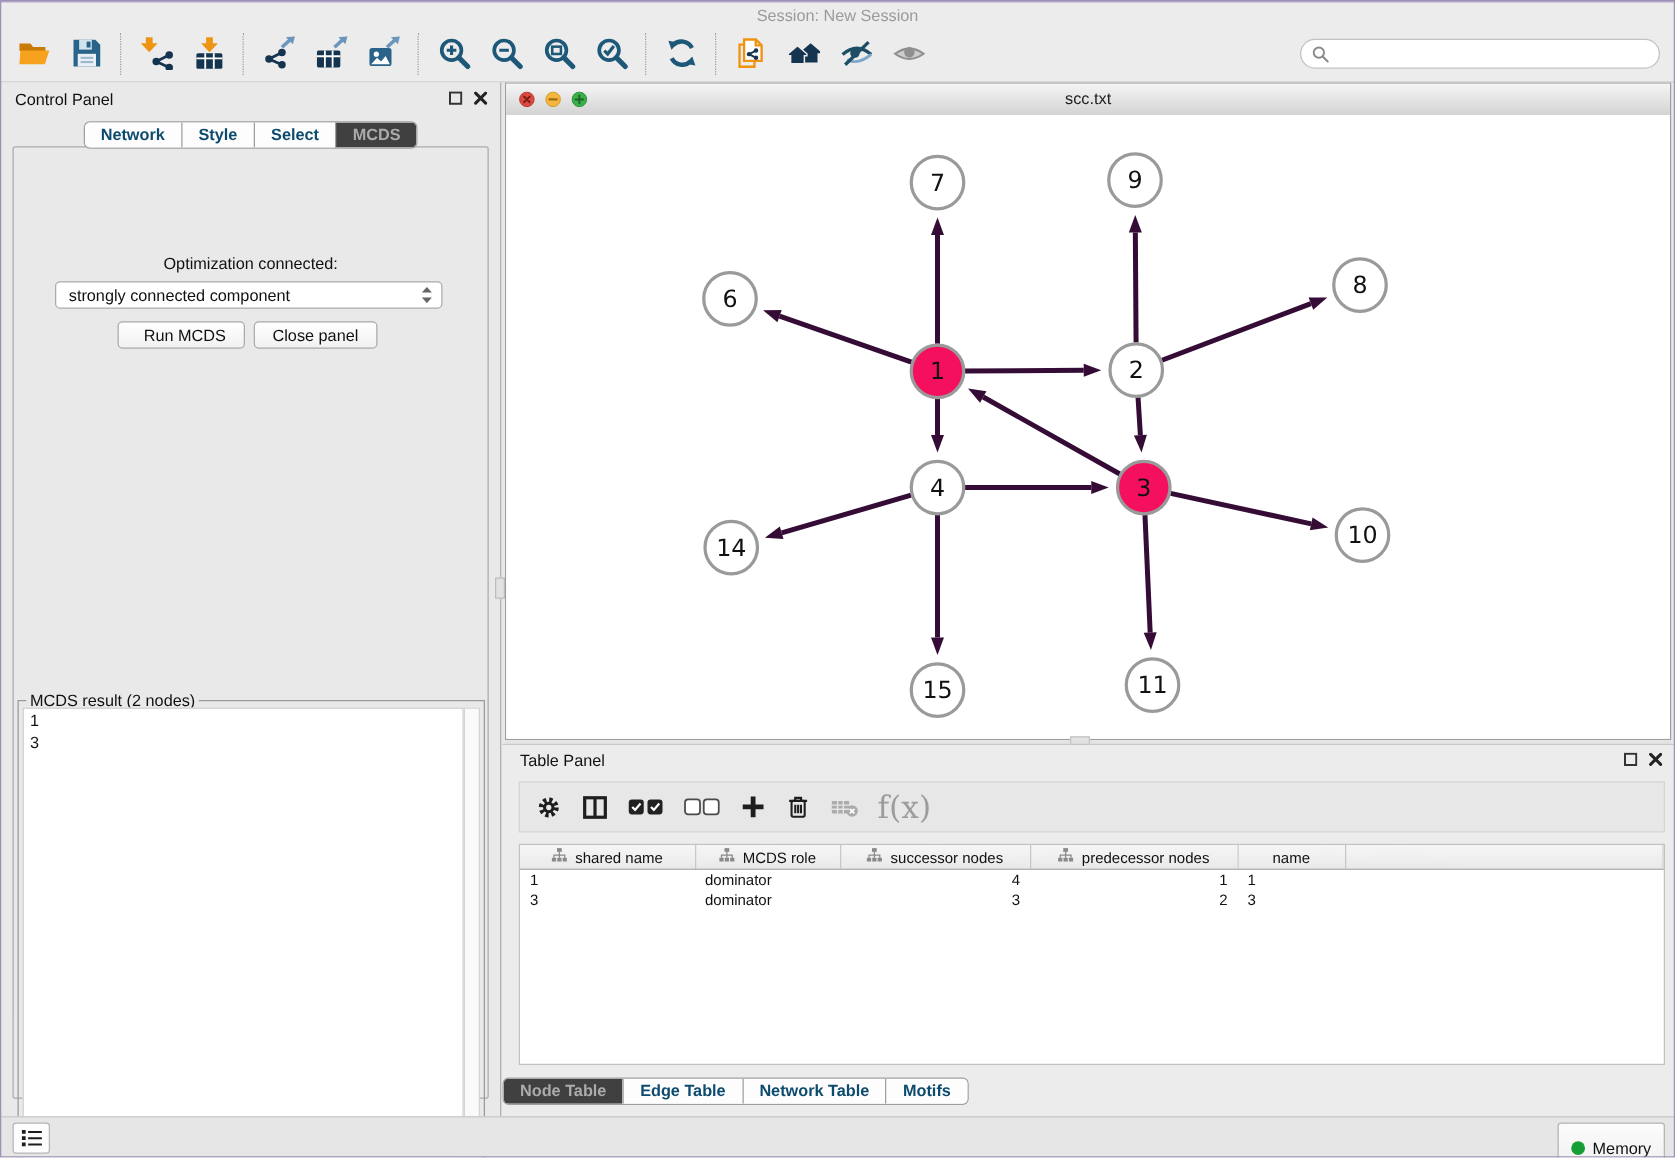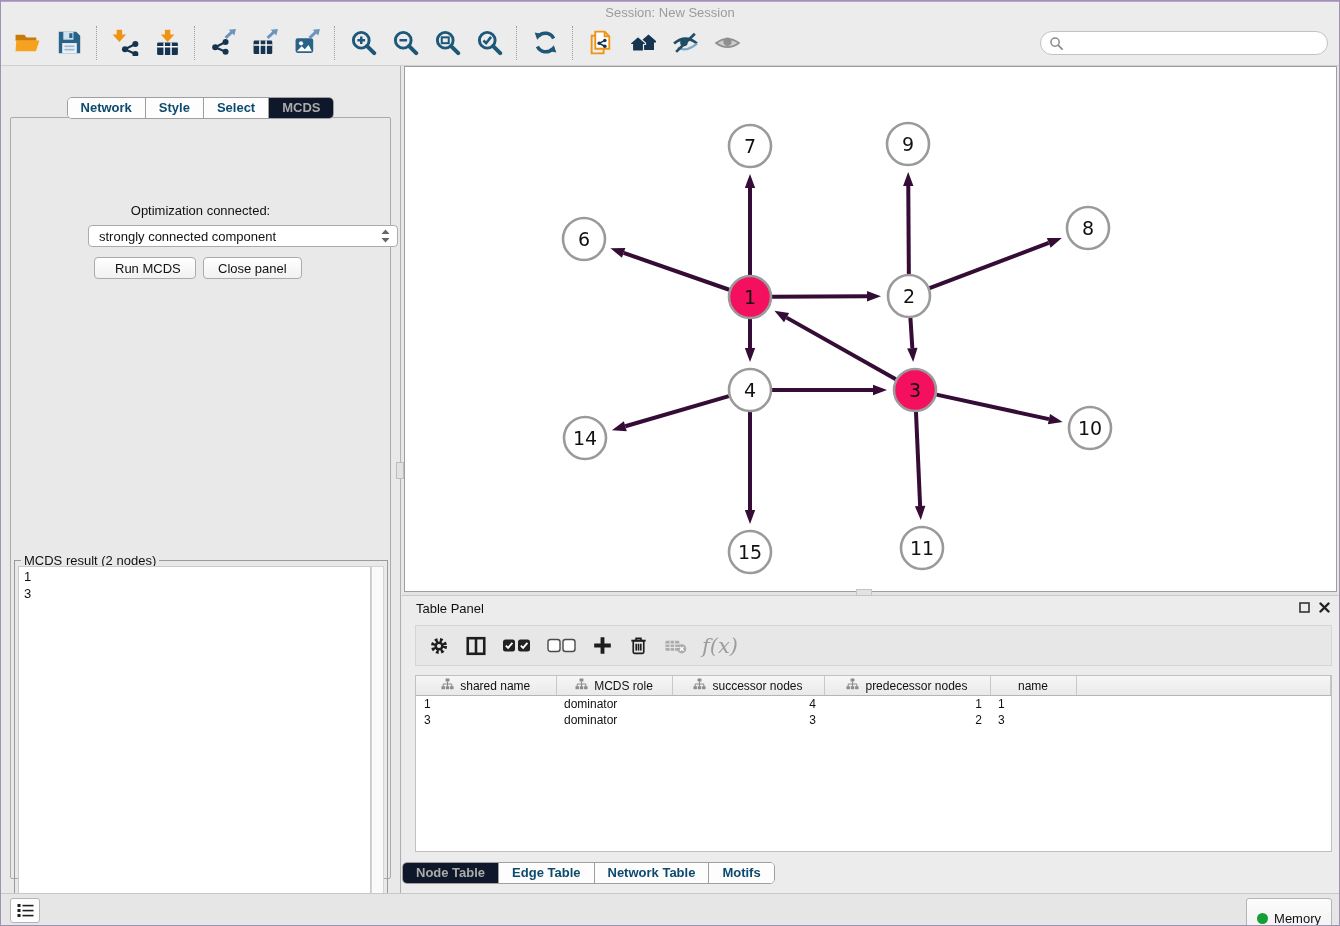--- a/index.html
+++ b/index.html
@@ -50,27 +50,27 @@
   .panel-title{position:absolute;left:12px;top:6px;font-size:13px;color:#111;}
   .panel-btns{position:absolute;right:10px;top:7px;display:flex;gap:9px;align-items:center;}
   .panel-btns svg{display:block;}
   .cp-box{
     position:absolute;left:10px;top:51px;width:381px;height:828px;
     border:1px solid #ABABAB;border-radius:2px;box-sizing:border-box;height:762px;
   }
   .seg{display:inline-flex;border:1px solid #9F9F9F;border-radius:5px;overflow:hidden;background:#FDFDFD;height:20px;line-height:20px;font-size:13px;}
   .seg-item{padding:0 13px;border-left:1px solid #9F9F9F;background:#FDFDFD;color:#0c4a6e;font-weight:600;white-space:nowrap;}
   .seg-item:first-child{border-left:none;}
-  .seg-item.selected{background:#0f172a;color:#ABABAB;}
+  .seg-item.selected{background:#404040;color:#ABABAB;}
   .cp-tabs{position:absolute;left:0;top:31px;width:401px;text-align:center;z-index:2;}
   .opt-label{position:absolute;left:0;top:137px;width:401px;text-align:center;font-size:13px;}
   .dropdown{
     position:absolute;left:44px;top:159px;width:310px;height:22px;
     background:#FFF;border:1px solid #ABABAB;border-radius:4px;box-sizing:border-box;
-    display:flex;align-items:center;padding:0 6px 0 10px;font-size:13px;margin-left:44px;
+    display:flex;align-items:center;padding:0 6px 0 10px;font-size:13px;
   }
   .dropdown .dd-label{flex:1;white-space:nowrap;overflow:hidden;}
   .btn{
     position:absolute;height:22px;background:linear-gradient(#FFFFFF,#F1F1F1);
     border:1px solid #ABABAB;border-radius:4px;box-sizing:border-box;
     display:flex;align-items:center;justify-content:center;font-size:13px;padding:0 14px;
   }
   .fieldset{
     position:absolute;left:14px;top:494px;width:374px;height:382px;
     border:1px solid #9A9A9A;box-sizing:border-box;
@@ -118,21 +118,21 @@
   }
   .tp-titlebar{position:relative;height:26px;}
   .tp-title{position:absolute;left:14px;top:5px;font-size:13px;}
   .tp-toolbar{
     position:absolute;left:13px;top:29px;right:8px;height:41px;
     background:#E7E7E7;border:1px solid #D5D5D5;box-sizing:border-box;
     display:flex;align-items:center;gap:15px;padding-left:12px;
   }
   .tp-btn{display:flex;align-items:center;justify-content:center;height:30px;}
   .tp-btn svg{display:block;}
-  .fx-text{font-family:"DejaVu Serif",serif;font-style:italic;font-size:21px;color:#9C9C9C;}
+  .fx-text{font-family:"DejaVu Serif",serif;font-size:25px;color:#9C9C9C;}
   .node-table{
     position:absolute;left:13px;top:79px;right:8px;height:177px;
     background:#FFF;border:1px solid #C1C1C1;box-sizing:border-box;overflow:hidden;
   }
   table.dt{border-collapse:collapse;table-layout:fixed;width:100%;font-size:12px;}
   table.dt th{
     height:19px;background:linear-gradient(#F6F6F6,#E9E9E9);
     border-bottom:1px solid #B5B5B5;border-right:1px solid #C8C8C8;
     font-weight:normal;text-align:center;white-space:nowrap;overflow:hidden;padding:0 4px;
   }
@@ -362,20 +362,31 @@
   <div class="search-wrap">
     <svg viewBox="0 0 16 16">
       <circle cx="6.5" cy="6.5" r="4.4" fill="none" stroke="#8A8A8A" stroke-width="1.6"></circle>
       <line x1="10" y1="10" x2="14" y2="14" stroke="#8A8A8A" stroke-width="1.8" stroke-linecap="round"></line>
     </svg>
     <input type="text" placeholder="" style="">
   </div>
 </div>
 
 <div class="control-panel">
+  <div class="panel-titlebar">
+    <span class="panel-title">Control Panel</span>
+    <span class="panel-btns">
+      <svg width="11" height="11" viewBox="0 0 11 11">
+        <rect x="1" y="1" width="9" height="9" fill="none" stroke="#333" stroke-width="1.6"></rect>
+      </svg>
+      <svg width="11" height="11" viewBox="0 0 11 11">
+        <path d="M1.5 1.5 L9.5 9.5 M9.5 1.5 L1.5 9.5" stroke="#222" stroke-width="2.4" stroke-linecap="round"></path>
+      </svg>
+    </span>
+  </div>
   <div class="cp-box"></div>
   <div class="cp-tabs">
     <span class="seg">
         <div class="seg-item">Network</div>
         <div class="seg-item">Style</div>
         <div class="seg-item">Select</div>
         <div class="seg-item selected">MCDS</div>
       </span>
   </div>
   <div class="opt-label">Optimization connected:</div>
@@ -396,20 +407,37 @@
     <span class="legend">MCDS result (2 nodes)</span>
     <div class="result-area">
       <pre>1
 3</pre>
     </div>
     <div class="result-scroll"></div>
   </div>
 </div>
 
 <div class="net-frame">
+  <div class="net-titlebar">
+    <span class="traffic">
+      <svg width="13" height="13" viewBox="0 0 13 13">
+        <circle cx="6.5" cy="6.5" r="5.8" fill="#DC4A41" stroke="#B33A32" stroke-width="0.8"></circle>
+        <path d="M4.2 4.2 L8.8 8.8 M8.8 4.2 L4.2 8.8" stroke="#7E1D14" stroke-width="1.5" stroke-linecap="round"></path>
+      </svg>
+      <svg width="13" height="13" viewBox="0 0 13 13">
+        <circle cx="6.5" cy="6.5" r="5.8" fill="#F6B53D" stroke="#D29A2C" stroke-width="0.8"></circle>
+        <path d="M3.6 6.5 H9.4" stroke="#9A6E12" stroke-width="1.7" stroke-linecap="round"></path>
+      </svg>
+      <svg width="13" height="13" viewBox="0 0 13 13">
+        <circle cx="6.5" cy="6.5" r="5.8" fill="#3BB04A" stroke="#2E8F3A" stroke-width="0.8"></circle>
+        <path d="M6.5 3.4 V9.6 M3.4 6.5 H9.6" stroke="#1C6427" stroke-width="1.6" stroke-linecap="round"></path>
+      </svg>
+    </span>
+    <div class="net-title">scc.txt</div>
+  </div>
   <div class="net-canvas">
     <svg id="net-svg" width="931" height="499" viewBox="0 0 931 499">
         <g>
           <line x1="345" y1="183" x2="345" y2="96" stroke="#340C36" stroke-width="4"></line>
           <polygon points="345,82 350.2,96 339.8,96" fill="#340C36"></polygon>
         </g>
         <g>
           <line x1="324.23121807335133" y1="197.7434376400866" x2="218.64949276905654" y2="160.85343723256193" stroke="#340C36" stroke-width="4"></line>
           <polygon points="205.43299517937103,156.23562482170794 220.36468023594514,155.94445241353588 216.93430530216793,165.76242205158798" fill="#340C36"></polygon>
         </g>

